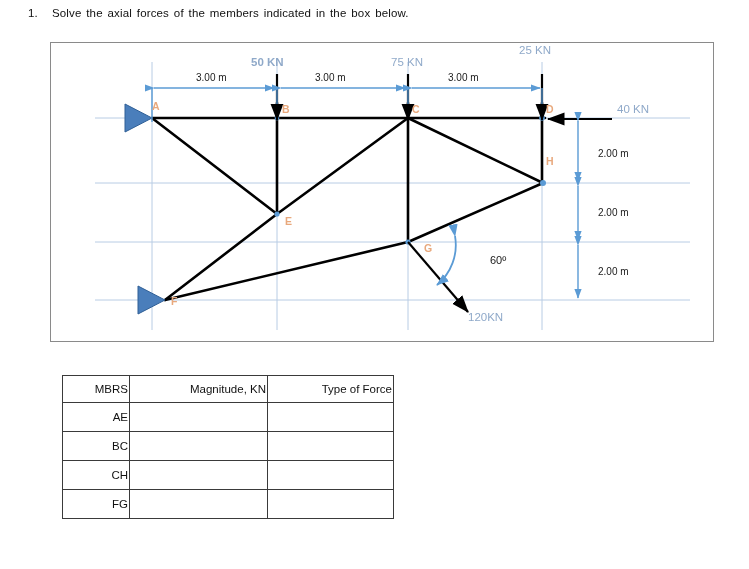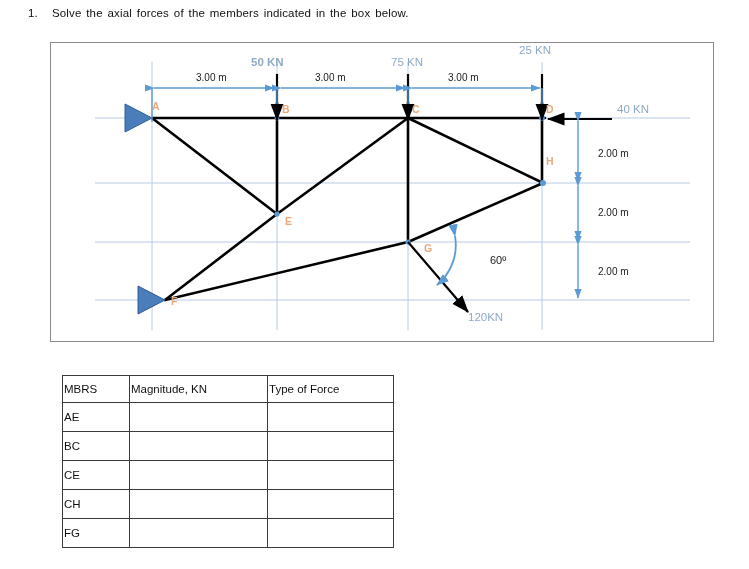--- a/index.html
+++ b/index.html
@@ -30,21 +30,21 @@
   .load-lbl{color:#8fa9c9;font-size:11.5px;}
   .dim-lbl{color:#1a1a1a;font-size:10px;}
   .ang-lbl{color:#1a1a1a;font-size:11px;}
 
   
   #answer-table{
     position:absolute;left:62px;top:375px;border-collapse:collapse;
   }
   #answer-table td,#answer-table th{
     border:1px solid #3a3a3a;font-weight:normal;
-    font-size:11.5px;text-align:left;color:#111;
+    font-size:11.5px;text-align:right;color:#111;
     font-family:"Liberation Sans", sans-serif;
   }
   #answer-table th{height:24px;}
   #answer-table td{height:26px;}
   .col-mbrs{width:64px;}
   .col-mag{width:135px;}
   .col-type{width:123px;}
 </style>
 </head>
 <body>
@@ -175,25 +175,20 @@
       <td>AE</td>
       <td></td>
       <td></td>
     </tr>
     <tr>
       <td>BC</td>
       <td></td>
       <td></td>
     </tr>
     <tr>
-      <td>CE</td>
-      <td></td>
-      <td></td>
-    </tr>
-    <tr>
       <td>CH</td>
       <td></td>
       <td></td>
     </tr>
     <tr>
       <td>FG</td>
       <td></td>
       <td></td>
     </tr>
   </tbody>

